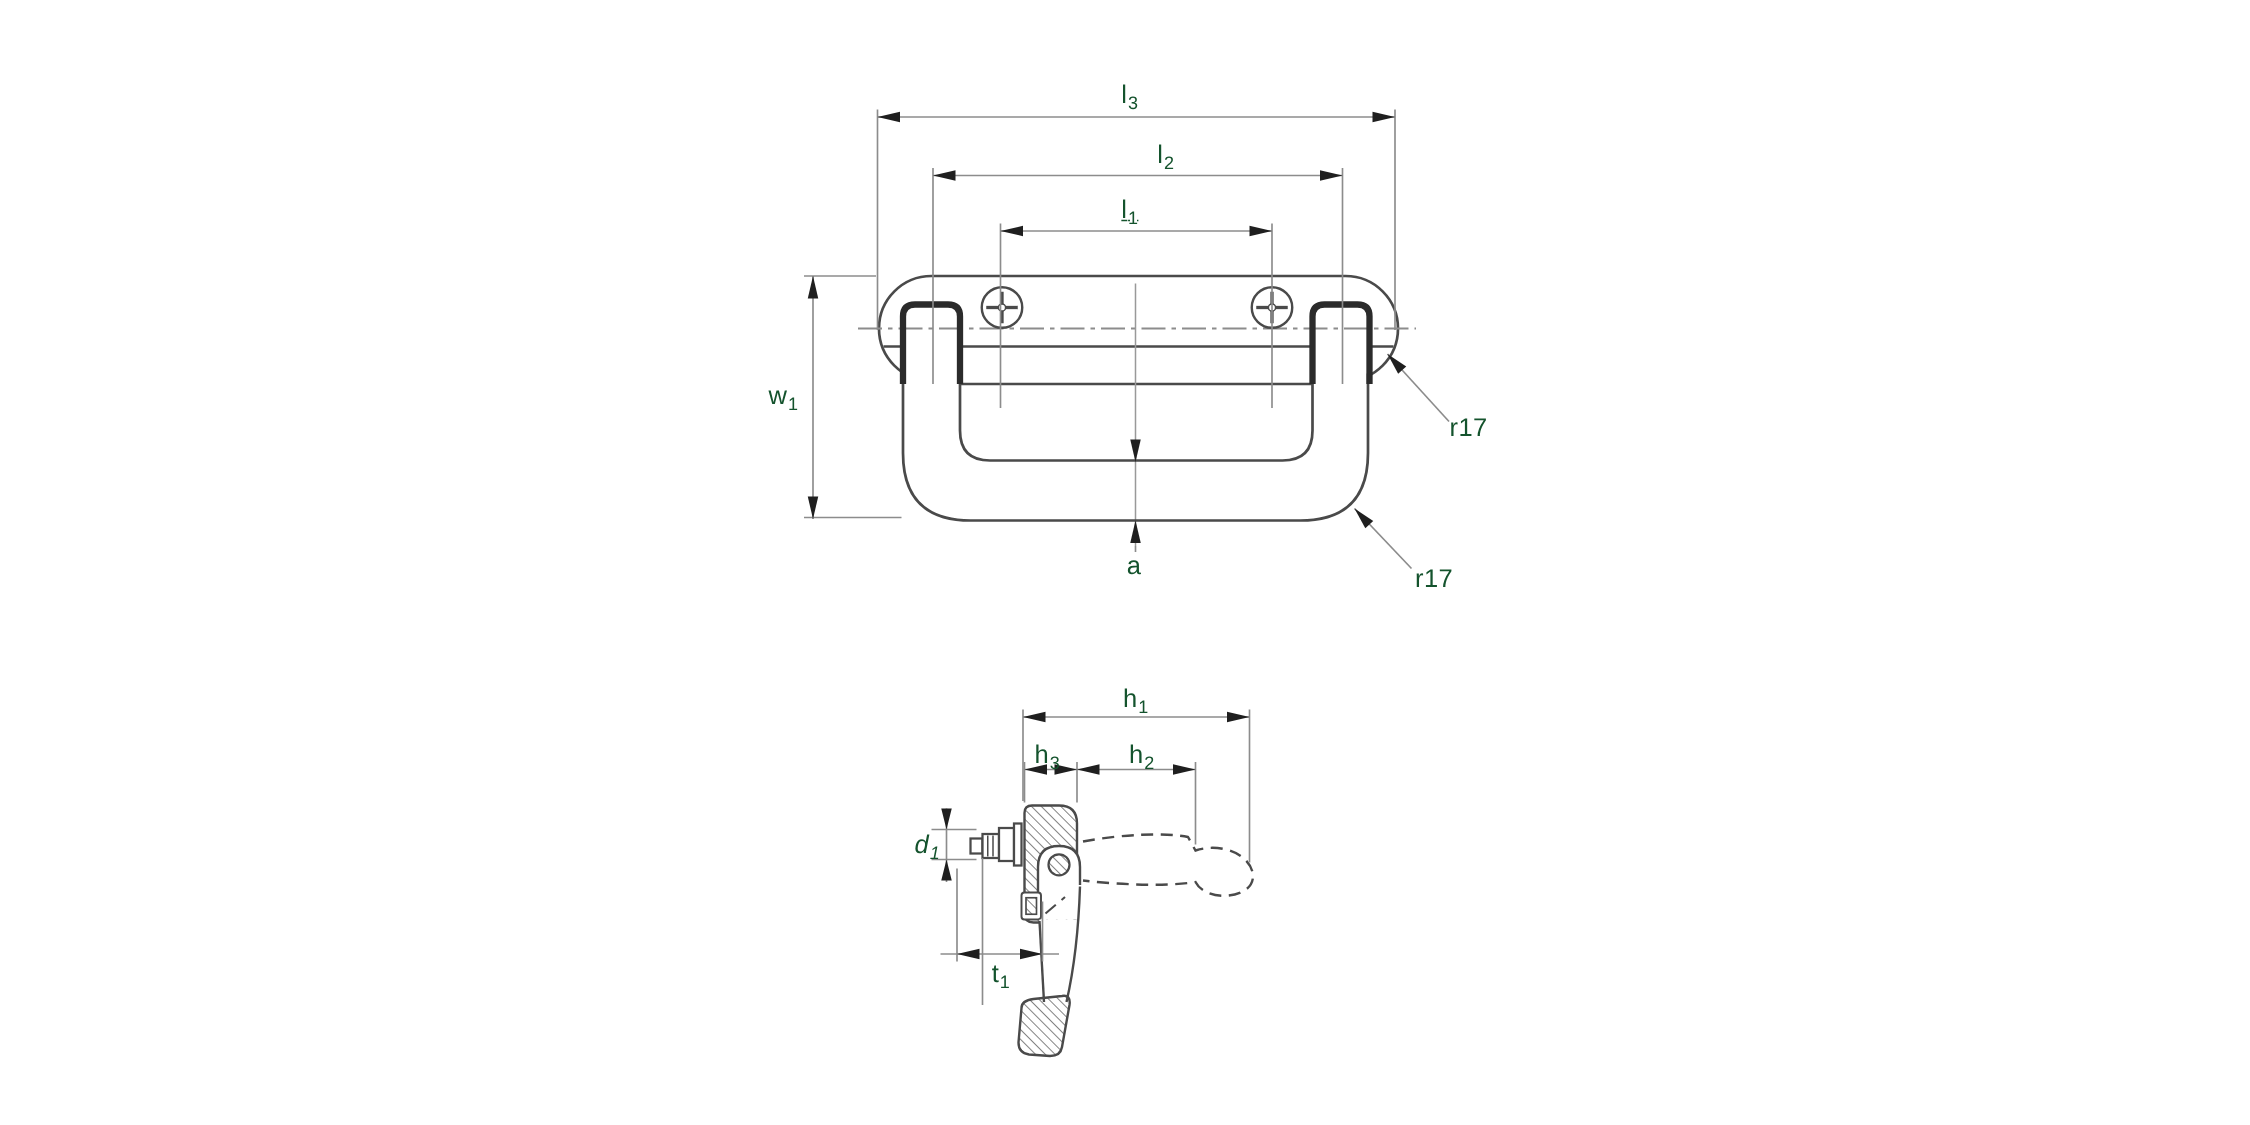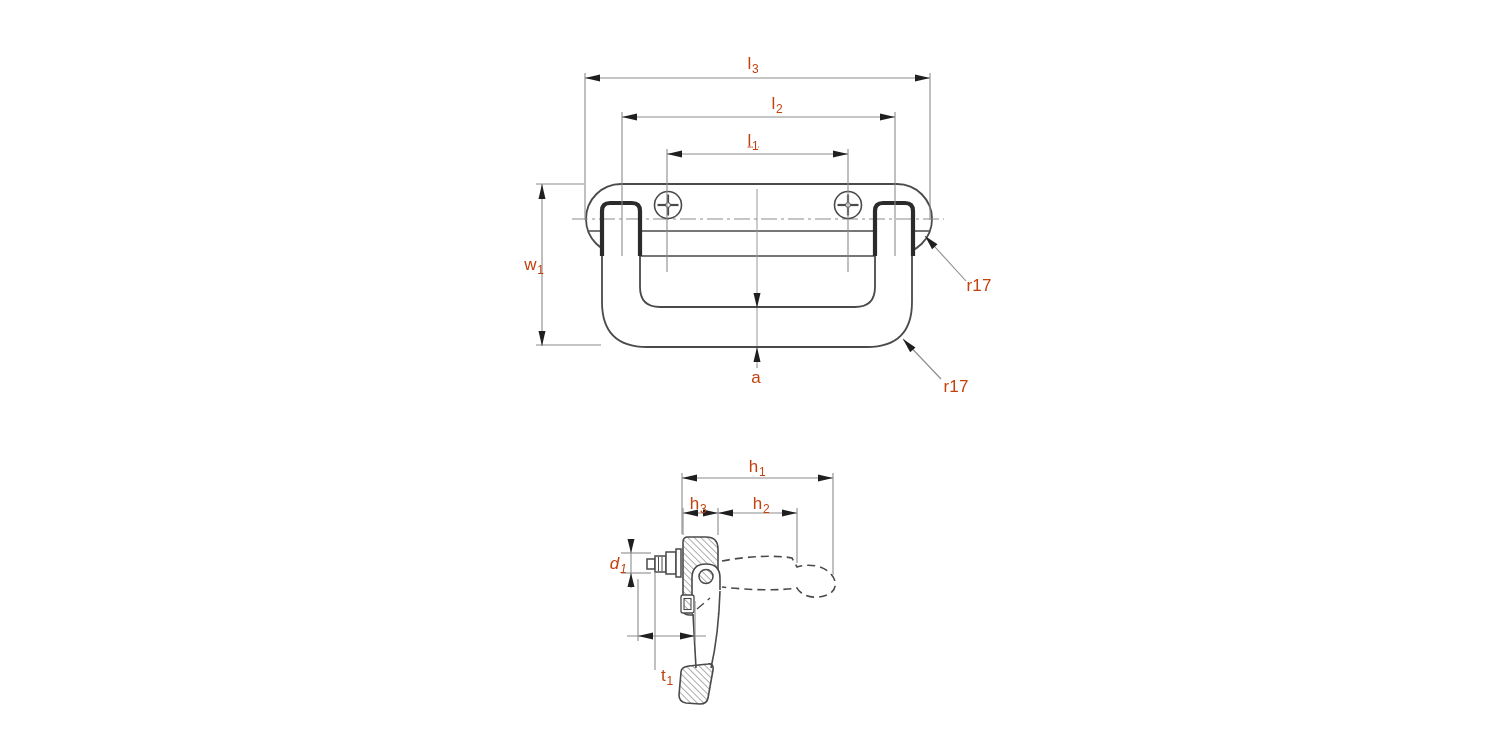--- a/index.html
+++ b/index.html
@@ -8,21 +8,21 @@
     position:relative;
     width:1500px;height:750px;
     background:#ffffff;
     overflow:hidden;
   }
   svg{position:absolute;left:0;top:0;}
   .dim-label{
     position:absolute;
     transform:translate(-50%,-50%);
     font-size:17px;
-    color:#c2410c;
+    color:#14532d;
     white-space:nowrap;
     line-height:1;
     letter-spacing:0.2px;
   }
   .dim-label sub{
     font-size:12px;
     vertical-align:baseline;
     position:relative;
     top:4px;
     left:0.5px;
@@ -175,24 +175,24 @@
         <polygon points="631,573 627.5,587 634.5,587" fill="#1f1f1f"></polygon>
         <polygon points="638,636 653,632.5 653,639.5" fill="#1f1f1f"></polygon>
         <polygon points="695,636 680,632.5 680,639.5" fill="#1f1f1f"></polygon>
       </g>
 </svg>
 
 <div id="labels-layer">
       <div class="dim-label" style="left: 753px; top: 63px;"><span>l</span><sub>3</sub></div>
       <div class="dim-label" style="left: 777px; top: 103px;"><span>l</span><sub>2</sub></div>
       <div class="dim-label" style="left: 753px; top: 140px; text-decoration: underline;"><span>l</span><sub>1</sub></div>
-      <div class="dim-label" style="left: 522px; top: 264px; margin-left: 12px;"><span>w</span><sub>1</sub></div>
+      <div class="dim-label" style="left: 522px; top: 264px;"><span>w</span><sub>1</sub></div>
       <div class="dim-label" style="left: 756px; top: 377px;"><span>a</span></div>
       <div class="dim-label" style="left: 979px; top: 285px;"><span>r17</span></div>
       <div class="dim-label" style="left: 956px; top: 386px;"><span>r17</span></div>
       <div class="dim-label" style="left: 757px; top: 466px;"><span>h</span><sub>1</sub></div>
       <div class="dim-label" style="left: 698px; top: 503px;"><span>h</span><sub>3</sub></div>
       <div class="dim-label" style="left: 761px; top: 503px;"><span>h</span><sub>2</sub></div>
       <div class="dim-label" style="left: 618px; top: 563px; font-style: italic;"><span>d</span><sub>1</sub></div>
-      <div class="dim-label" style="left: 667px; top: 675px; text-align: right;"><span>t</span><sub>1</sub></div>
+      <div class="dim-label" style="left: 667px; top: 649px; text-align: right;"><span>t</span><sub>1</sub></div>
     </div>
 
 </div>
 
 </body></html>

